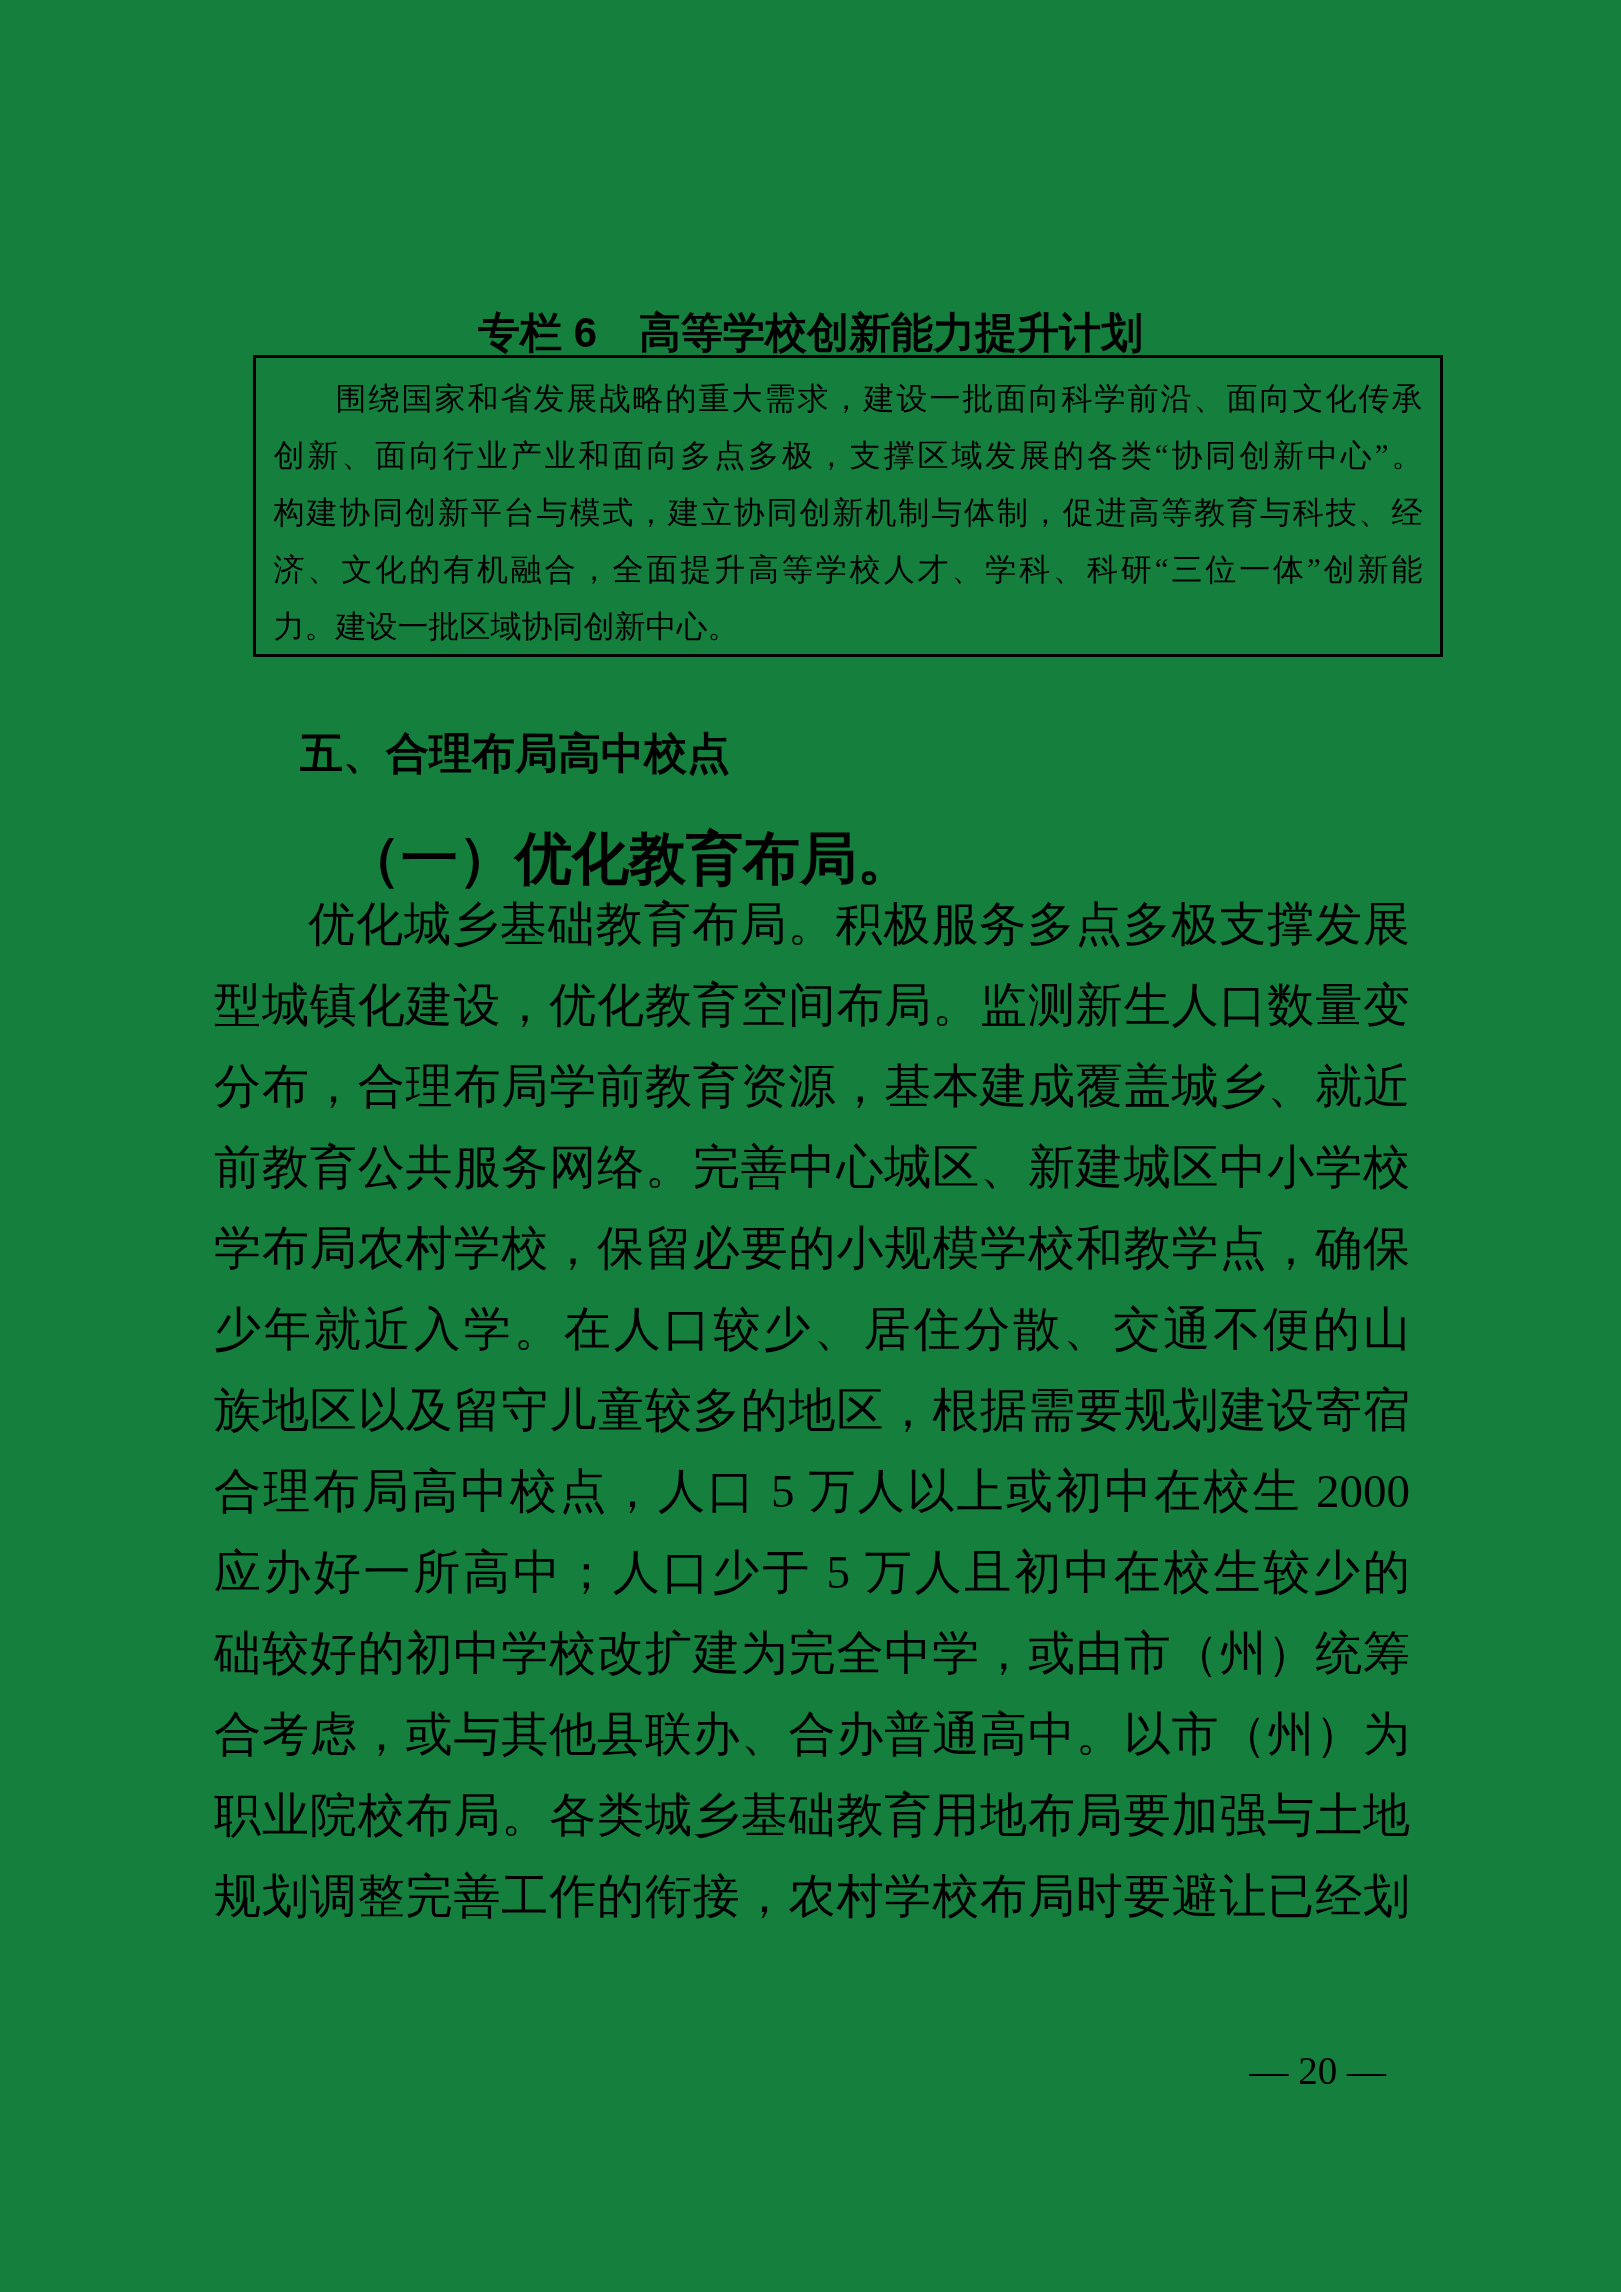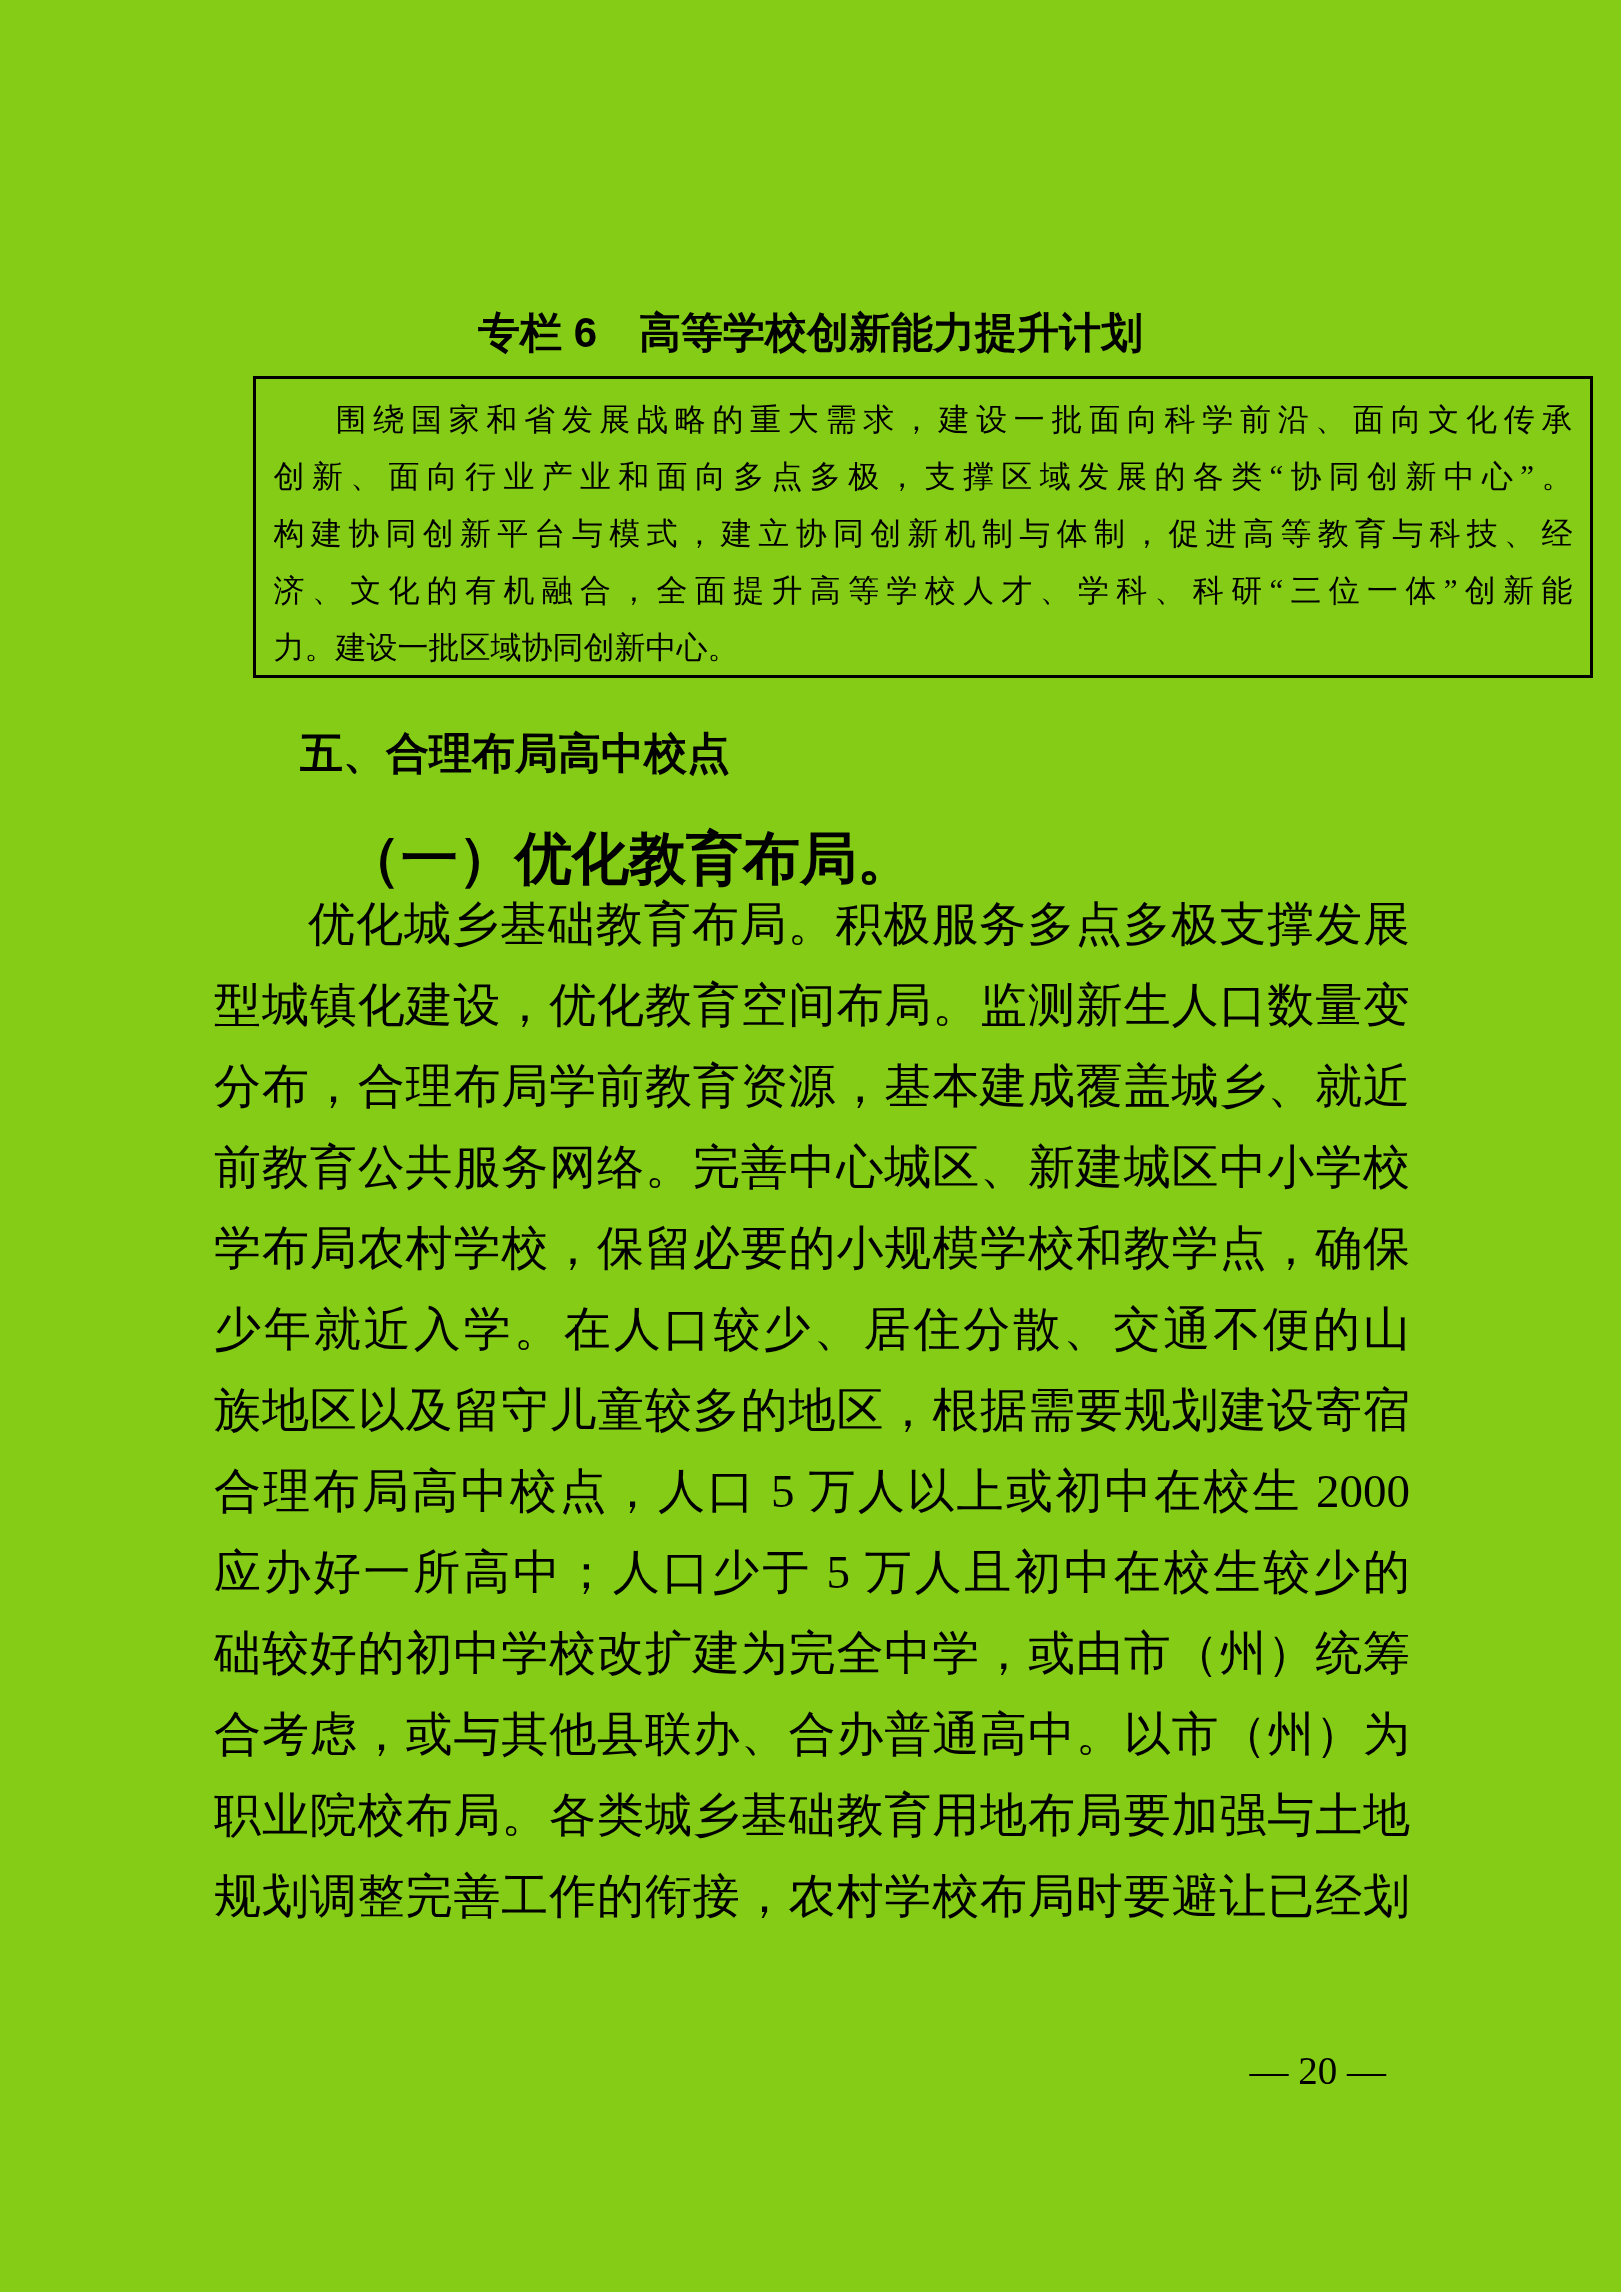--- a/index.html
+++ b/index.html
@@ -5,42 +5,42 @@
   html, body {
     margin: 0;
     padding: 0;
     background: #888;
   }
   .page {
     position: relative;
     width: 1621px;
     height: 2293px;
     margin: 0 auto;
-    background: #84cc16;
+    background: #15803d;
     color: #000000;
     overflow: hidden;
   }
   .doc-title {
     position: absolute;
     top: 308px;
     left: 0;
     width: 100%;
     margin: 0;
     text-align: center;
     font-family: "Liberation Sans", "DejaVu Sans", sans-serif;
     font-weight: bold;
     font-size: 42px;
     line-height: 49px;
     white-space: pre;
   }
   .callout-box {
     position: absolute;
-    top: 376px;
+    top: 355px;
     left: 253px;
-    width: 1340px;
+    width: 1190px;
     height: 302px;
     box-sizing: border-box;
     border: 3.9px solid #000000;
     padding: 11.8px 17.6px 0 17.6px;
     overflow: hidden;
   }
   .box-line {
     margin: 0;
     font-family: "Liberation Serif", "DejaVu Serif", serif;
     font-size: 31px;

